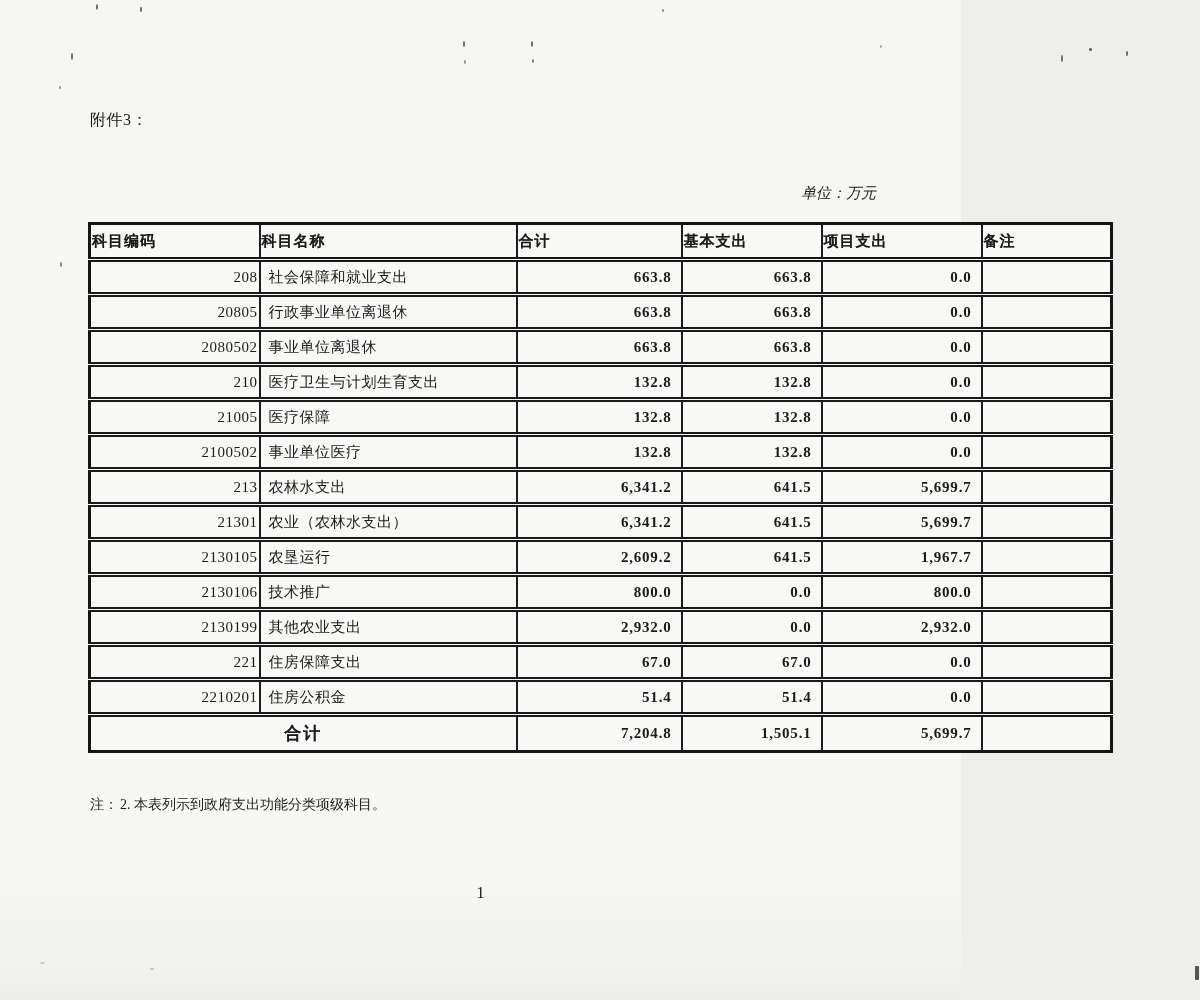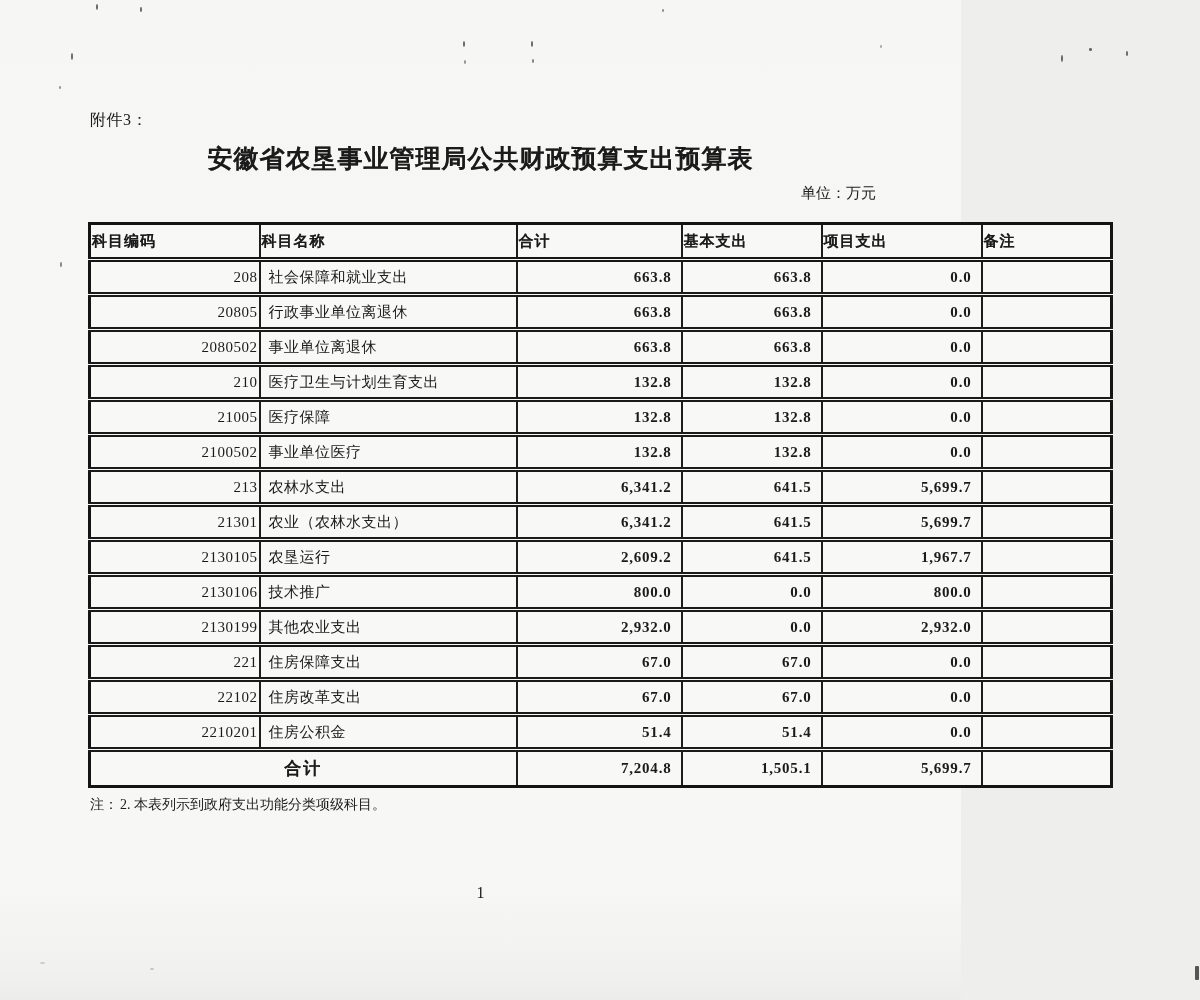--- a/index.html
+++ b/index.html
@@ -32,21 +32,21 @@
   .sp15{left:150px; top:968px; width:4px; height:2px; opacity:.25;}
   .sp16{left:40px;  top:962px; width:5px; height:2px; opacity:.2;}
   .sp17{left:880px; top:45px;  width:2px; height:3px; opacity:.4;}
 
   .attachment { position:absolute; left:90px; top:110px; font-size:16px; letter-spacing:.5px; }
   .title {
     position:absolute; left:0; right:0; top:142px; text-align:center;
     font-size:25px; font-weight:bold; letter-spacing:1px;
     text-shadow:0 0 .5px rgba(0,0,0,.55);
   }
-  .unit { position:absolute; right:85px; top:184px; font-size:15px; }
+  .unit { position:absolute; right:85px; top:184px; font-size:15px;font-style:italic; }
 
   table.budget {
     position:absolute; left:88px; top:222px;
     width:1022px; table-layout:fixed; border-collapse:collapse;
     background:#f8f8f6;
     border:3px solid #141414;
     font-size:15px;
   }
   col.c1{width:170px;} col.c2{width:257px;} col.c3{width:165px;}
   col.c4{width:140px;} col.c5{width:160px;} col.c6{width:130px;}
@@ -91,21 +91,20 @@
   <span class="speck sp10"></span>
   <span class="speck sp11"></span>
   <span class="speck sp12"></span>
   <span class="speck sp13"></span>
   <span class="speck sp14"></span>
   <span class="speck sp15"></span>
   <span class="speck sp16"></span>
   <span class="speck sp17"></span>
 
   <div class="attachment">附件3：</div>
-  <div class="title">安徽省农垦事业管理局公共财政预算支出预算表</div>
   <div class="unit">单位：万元</div>
 
   <table class="budget">
     <colgroup>
       <col class="c1">
         <col class="c2">
         <col class="c3">
         <col class="c4">
         <col class="c5">
         <col class="c6">
@@ -211,28 +210,20 @@
   </tr>
         <tr>
     <td class="c-code ind0">221</td>
     <td class="c-name">住房保障支出</td>
     <td class="c-num">67.0</td>
     <td class="c-num">67.0</td>
     <td class="c-num">0.0</td>
     <td class="c-remark"></td>
   </tr>
         <tr>
-    <td class="c-code ind1">22102</td>
-    <td class="c-name">住房改革支出</td>
-    <td class="c-num">67.0</td>
-    <td class="c-num">67.0</td>
-    <td class="c-num">0.0</td>
-    <td class="c-remark"></td>
-  </tr>
-        <tr>
     <td class="c-code ind2">2210201</td>
     <td class="c-name">住房公积金</td>
     <td class="c-num">51.4</td>
     <td class="c-num">51.4</td>
     <td class="c-num">0.0</td>
     <td class="c-remark"></td>
   </tr>
       </tbody>
     <tbody>
       <tr class="total-row">

